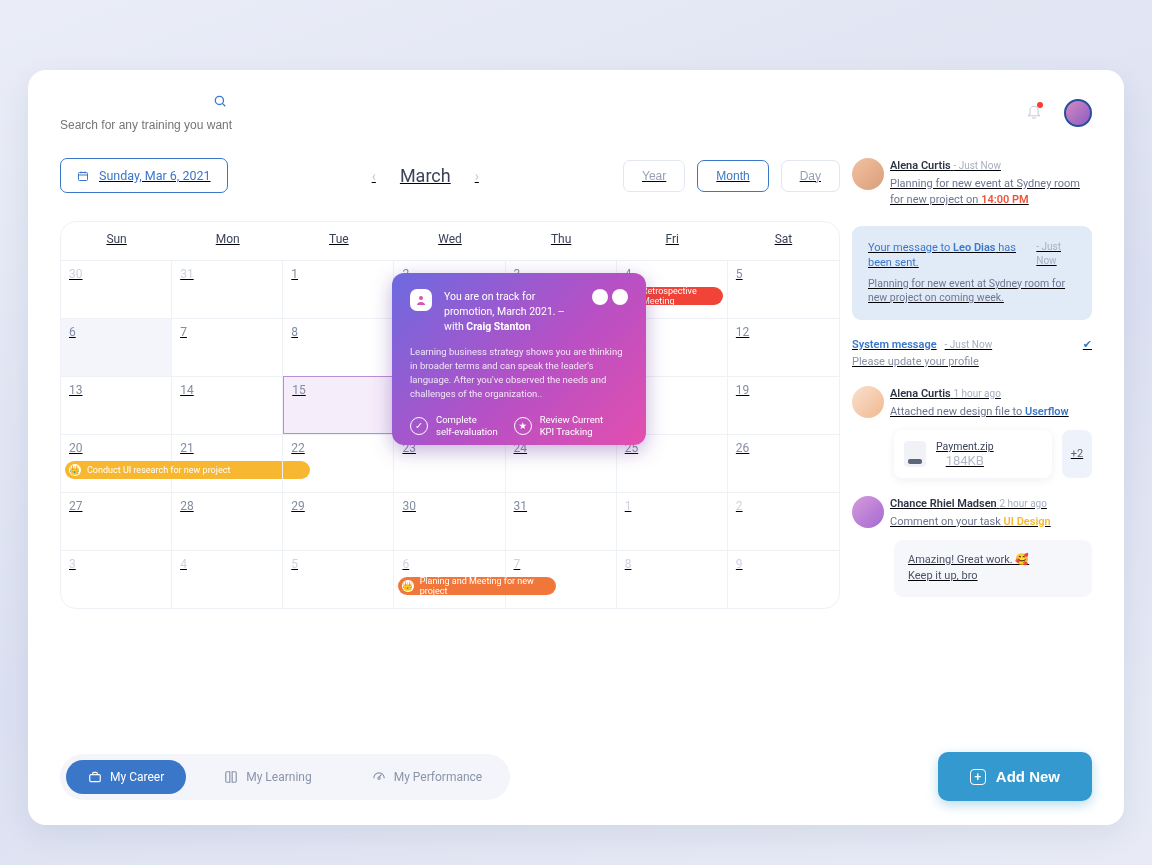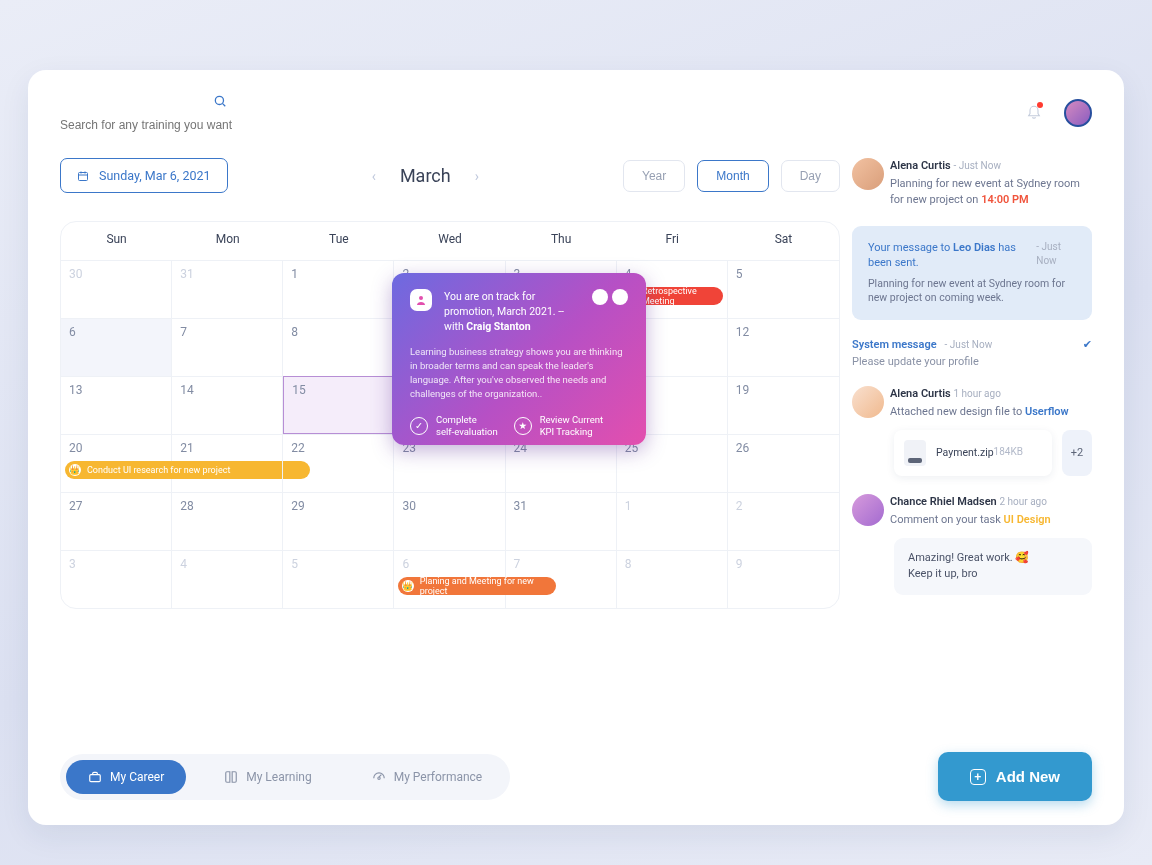--- a/index.html
+++ b/index.html
@@ -30,21 +30,21 @@
   .bell-wrap { position:relative; }
   .bell-icon { width:16px; height:16px; stroke:#c4ccdc; fill:none; stroke-width:1.6; }
   .bell-dot { position:absolute; top:-1px; right:-1px; width:6px; height:6px; background:#ff3b30; border-radius:50%; }
   .avatar {
     width:28px; height:28px; border-radius:50%;
     background:linear-gradient(135deg,#d58ac0,#8a5dc0);
     border:2px solid #274f9e;
   }
 
   
-  .main { display:flex; gap:0; flex:1; margin-top:28px; overflow:hidden;}
+  .main { display:flex; gap:0; flex:1; margin-top:28px; overflow:hidden;text-decoration:underline;}
   .left { flex:1; display:flex; flex-direction:column; position:relative; }
   .right { width:240px; margin-left:12px; display:flex; flex-direction:column; gap:18px; }
 
   
   .cal-header { display:flex; align-items:center; gap:14px; }
   .date-chip {
     display:flex; align-items:center; gap:10px;
     border:1px solid #3b77c9; border-radius:7px; color:#3b77c9;
     padding:9px 16px; font-size:12.5px;
   }
@@ -133,22 +133,22 @@
   .sys-check { margin-left:auto; color:#3b77c9; font-size:11px;}
   .sys-sub { font-size:11px; color:#8a92a6; margin-top:4px;}
 
   .file-row { display:flex; gap:10px; margin-top:10px; margin-left:42px;}
   .file-card {
     background:#fff; border-radius:8px; box-shadow:0 2px 8px rgba(30,50,90,.08);
     padding:10px; display:flex; align-items:center; gap:10px; font-size:10.5px; color:#3a4358; flex:1;
   }
   .file-ico { width:22px; height:26px; border-radius:4px; background:#f0f2f7; position:relative;}
   .file-ico::after { content:""; position:absolute; bottom:3px; left:4px; width:14px; height:5px; border-radius:2px; background:#5d6578;}
-  .file-meta { display:flex; }
-  .file-size { color:#b2b9c9; font-size:10px;}
+  .file-meta { display:flex; flex-direction:column;}
+  .file-size { color:#b2b9c9; font-size:13px;text-align:center;}
   .file-more {
     width:30px; background:#eef2fa; border-radius:8px;
     display:flex; align-items:center; justify-content:center;
     font-size:11px; color:#5d6578;
   }
   .comment-box {
     background:#f5f7fb; border-radius:9px; padding:12px 14px; margin-top:10px; margin-left:42px;
     font-size:11px; color:#4a5267; line-height:1.5;
   }
 

